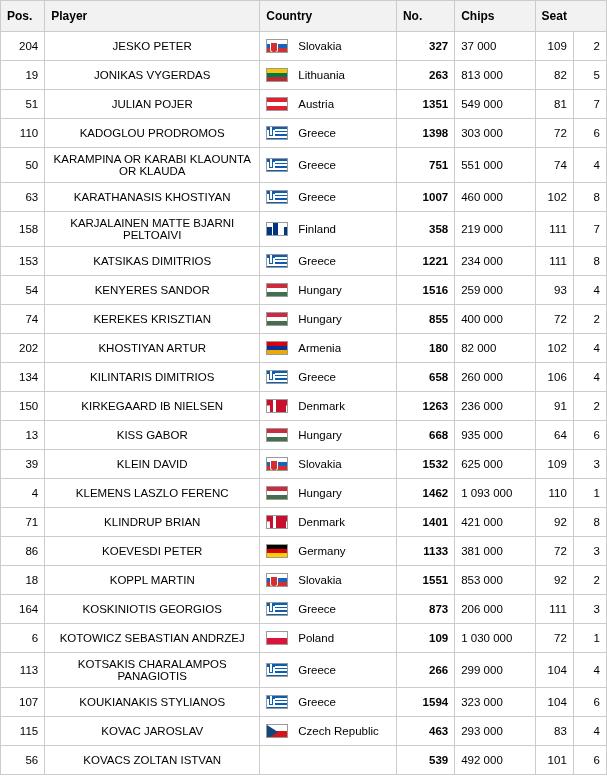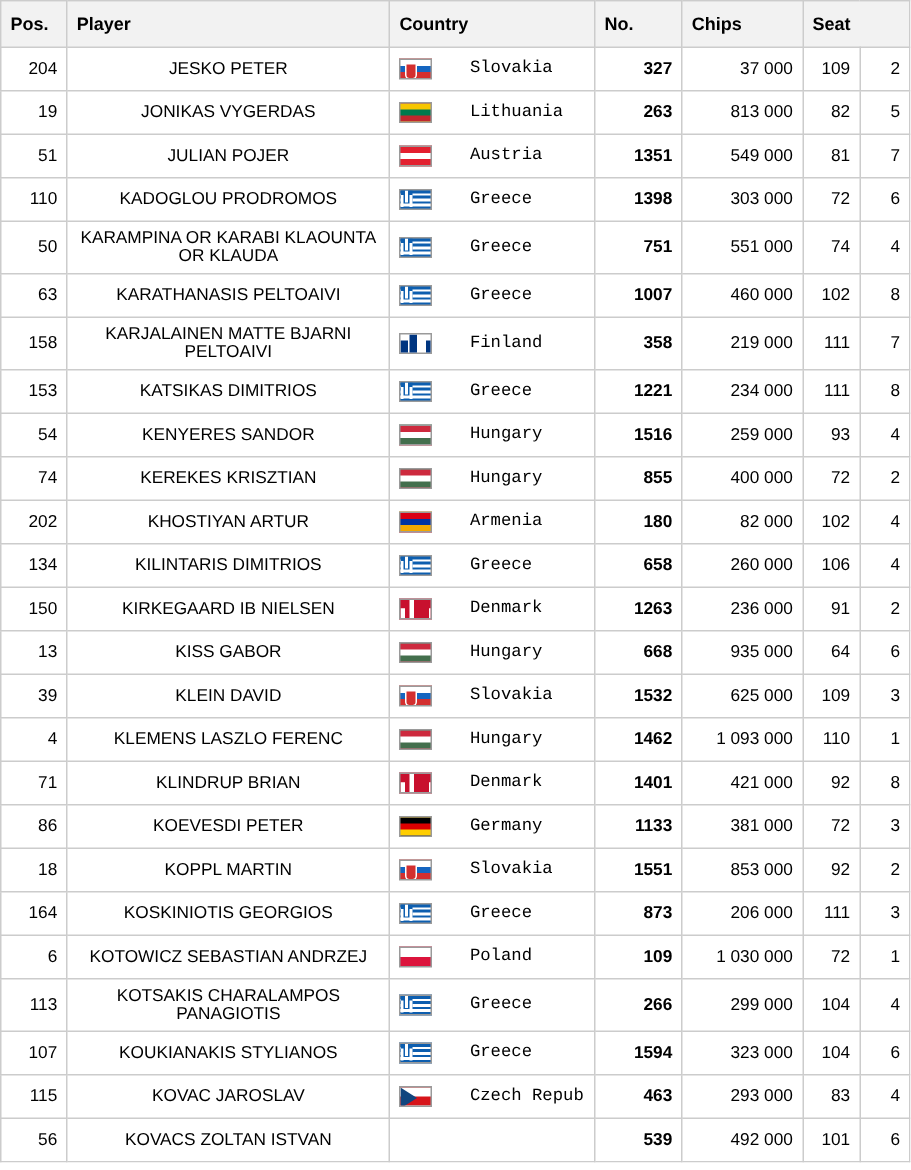--- a/index.html
+++ b/index.html
@@ -39,28 +39,28 @@
   col.c-country { width: 136px; }
   col.c-no { width: 58px; }
   col.c-chips { width: 80px; }
   col.c-seat { width: 38px; }
   col.c-seat2 { width: 33px; }
 
   td.pos { text-align: right; }
   td.player { text-align: center; }
   td.country { text-align: left; padding-left: 4px; }
   td.no { text-align: right; font-weight: bold; }
-  td.chips { text-align: right; }
+  td.chips { }
   td.tbl { text-align: right; }
   td.seat { text-align: right; padding-right: 10px; }
 
   .country-cell {
     display: flex;
-    gap: 25px;
-    font-family: Liberation Mono, monospace;
+    align-items: center;
+    gap: 10px;
   }
   .flag {
     width: 22px;
     height: 14px;
     flex: 0 0 22px;
     border: 1px solid #9a9a9a;
     box-sizing: border-box;
     position: relative;
     overflow: hidden;
   }
@@ -214,21 +214,21 @@
             <span class="cname">Greece</span>
           </span>
         </td>
         <td class="no">751</td>
         <td class="chips">551 000</td>
         <td class="tbl">74</td>
         <td class="seat">4</td>
       </tr>
       <tr>
         <td class="pos">63</td>
-        <td class="player">KARATHANASIS PELTOAIVI</td>
+        <td class="player">KARATHANASIS KHOSTIYAN</td>
         <td class="country">
           <span class="country-cell">
             <span class="flag f-greece"></span>
             <span class="cname">Greece</span>
           </span>
         </td>
         <td class="no">1007</td>
         <td class="chips">460 000</td>
         <td class="tbl">102</td>
         <td class="seat">8</td>

